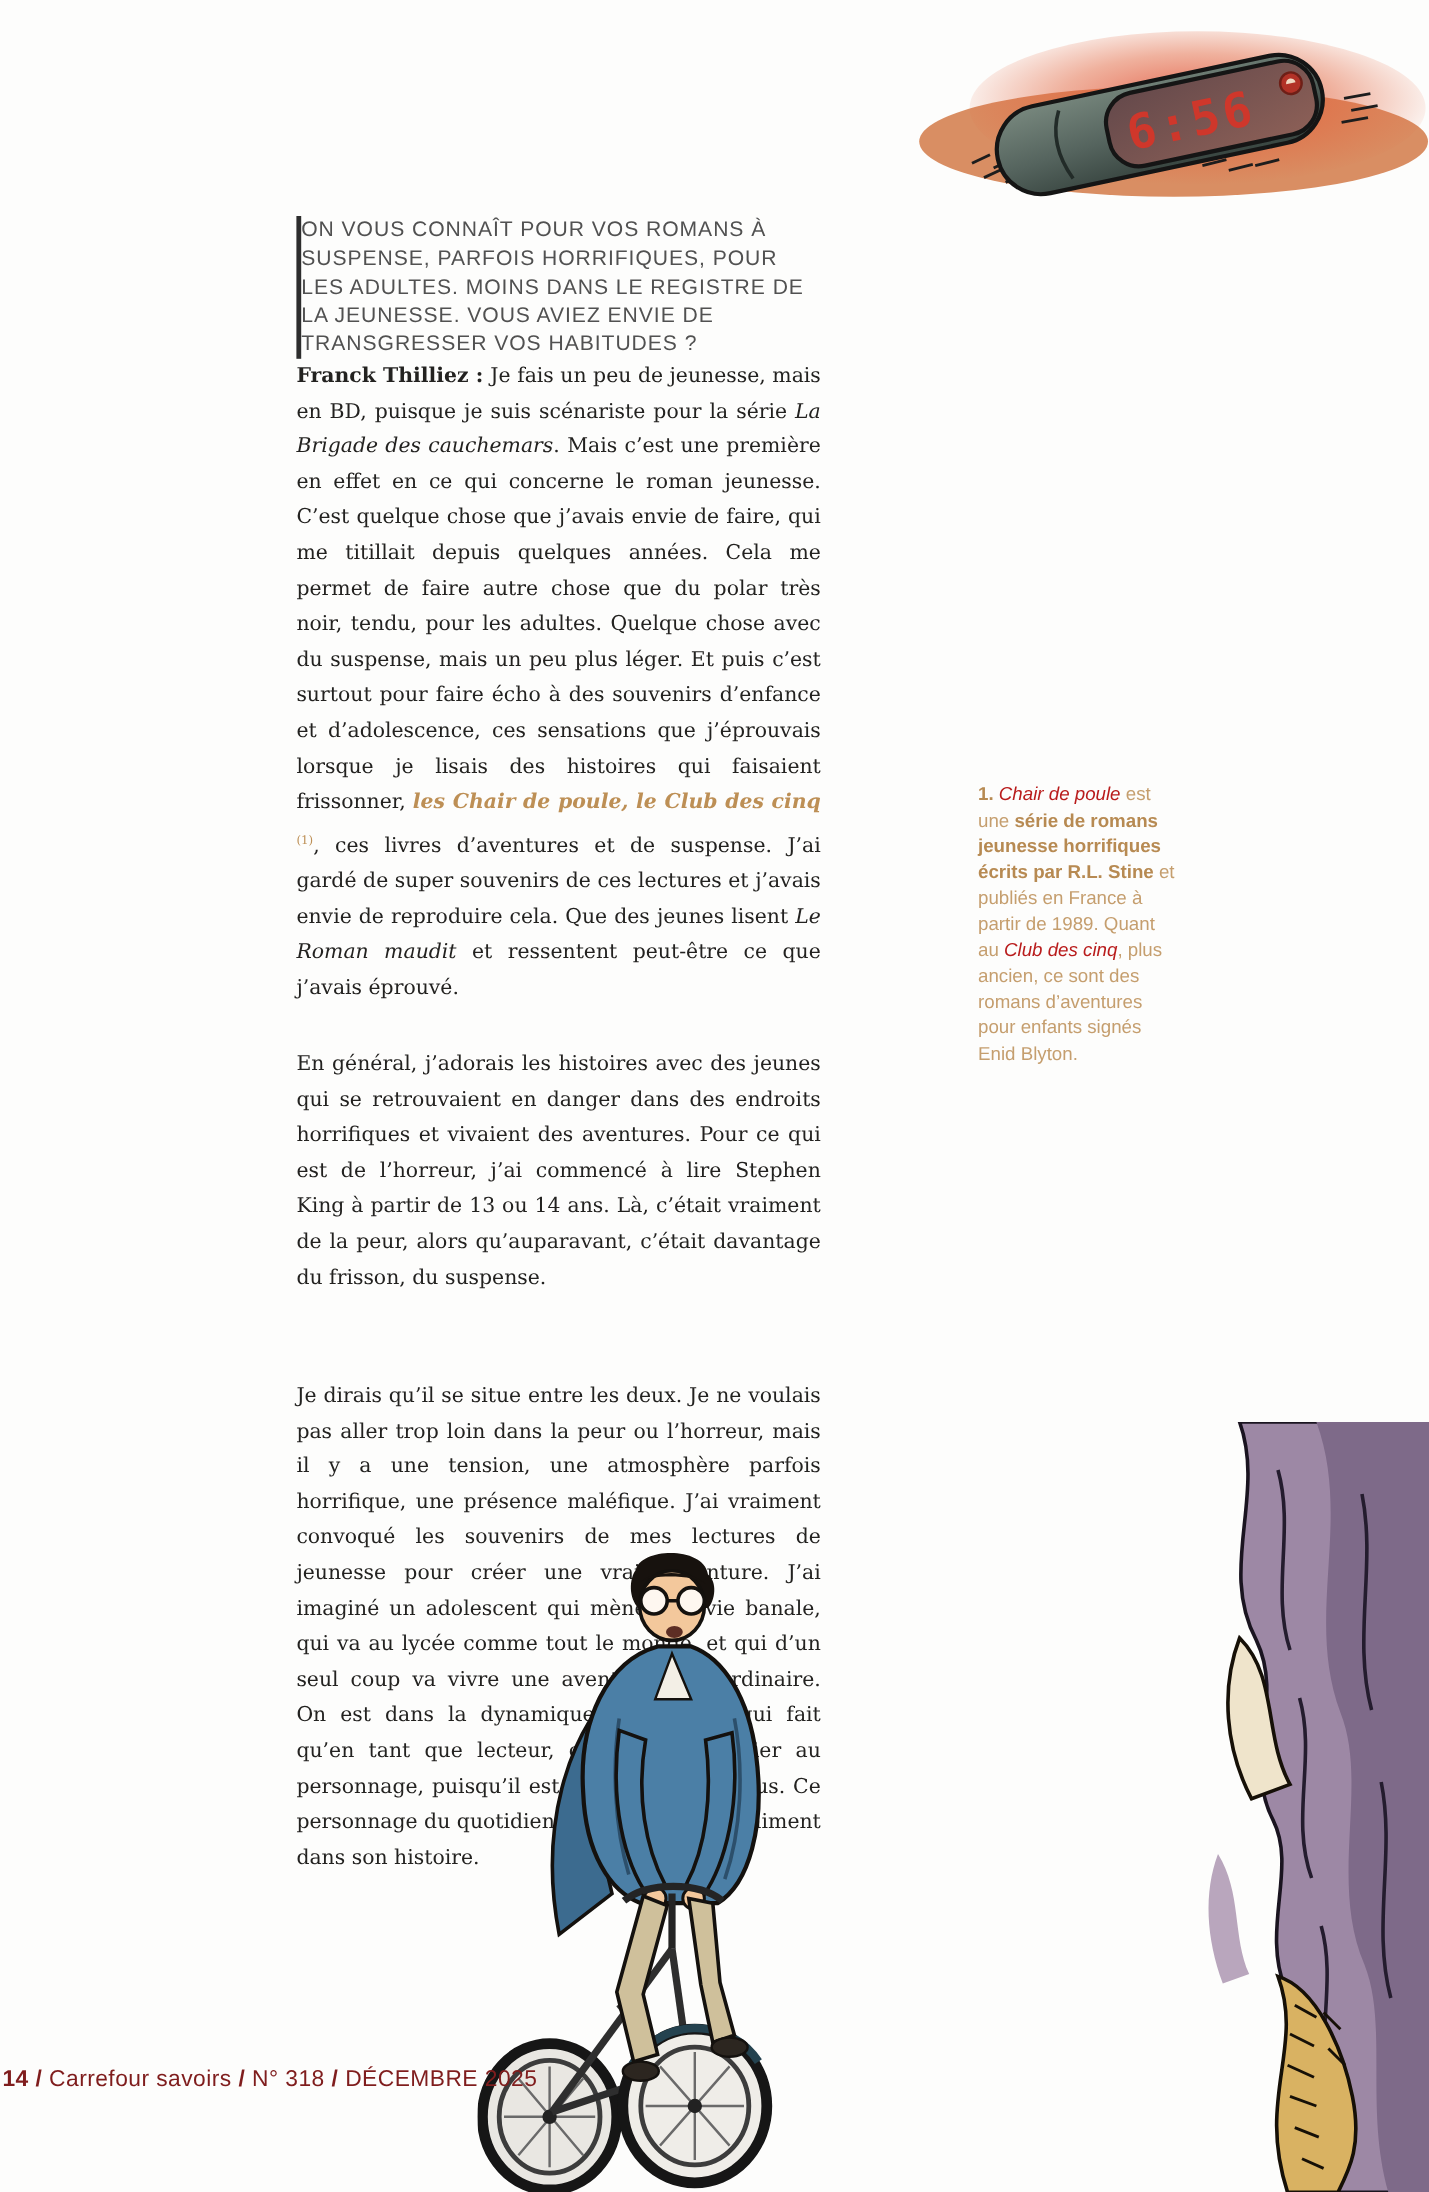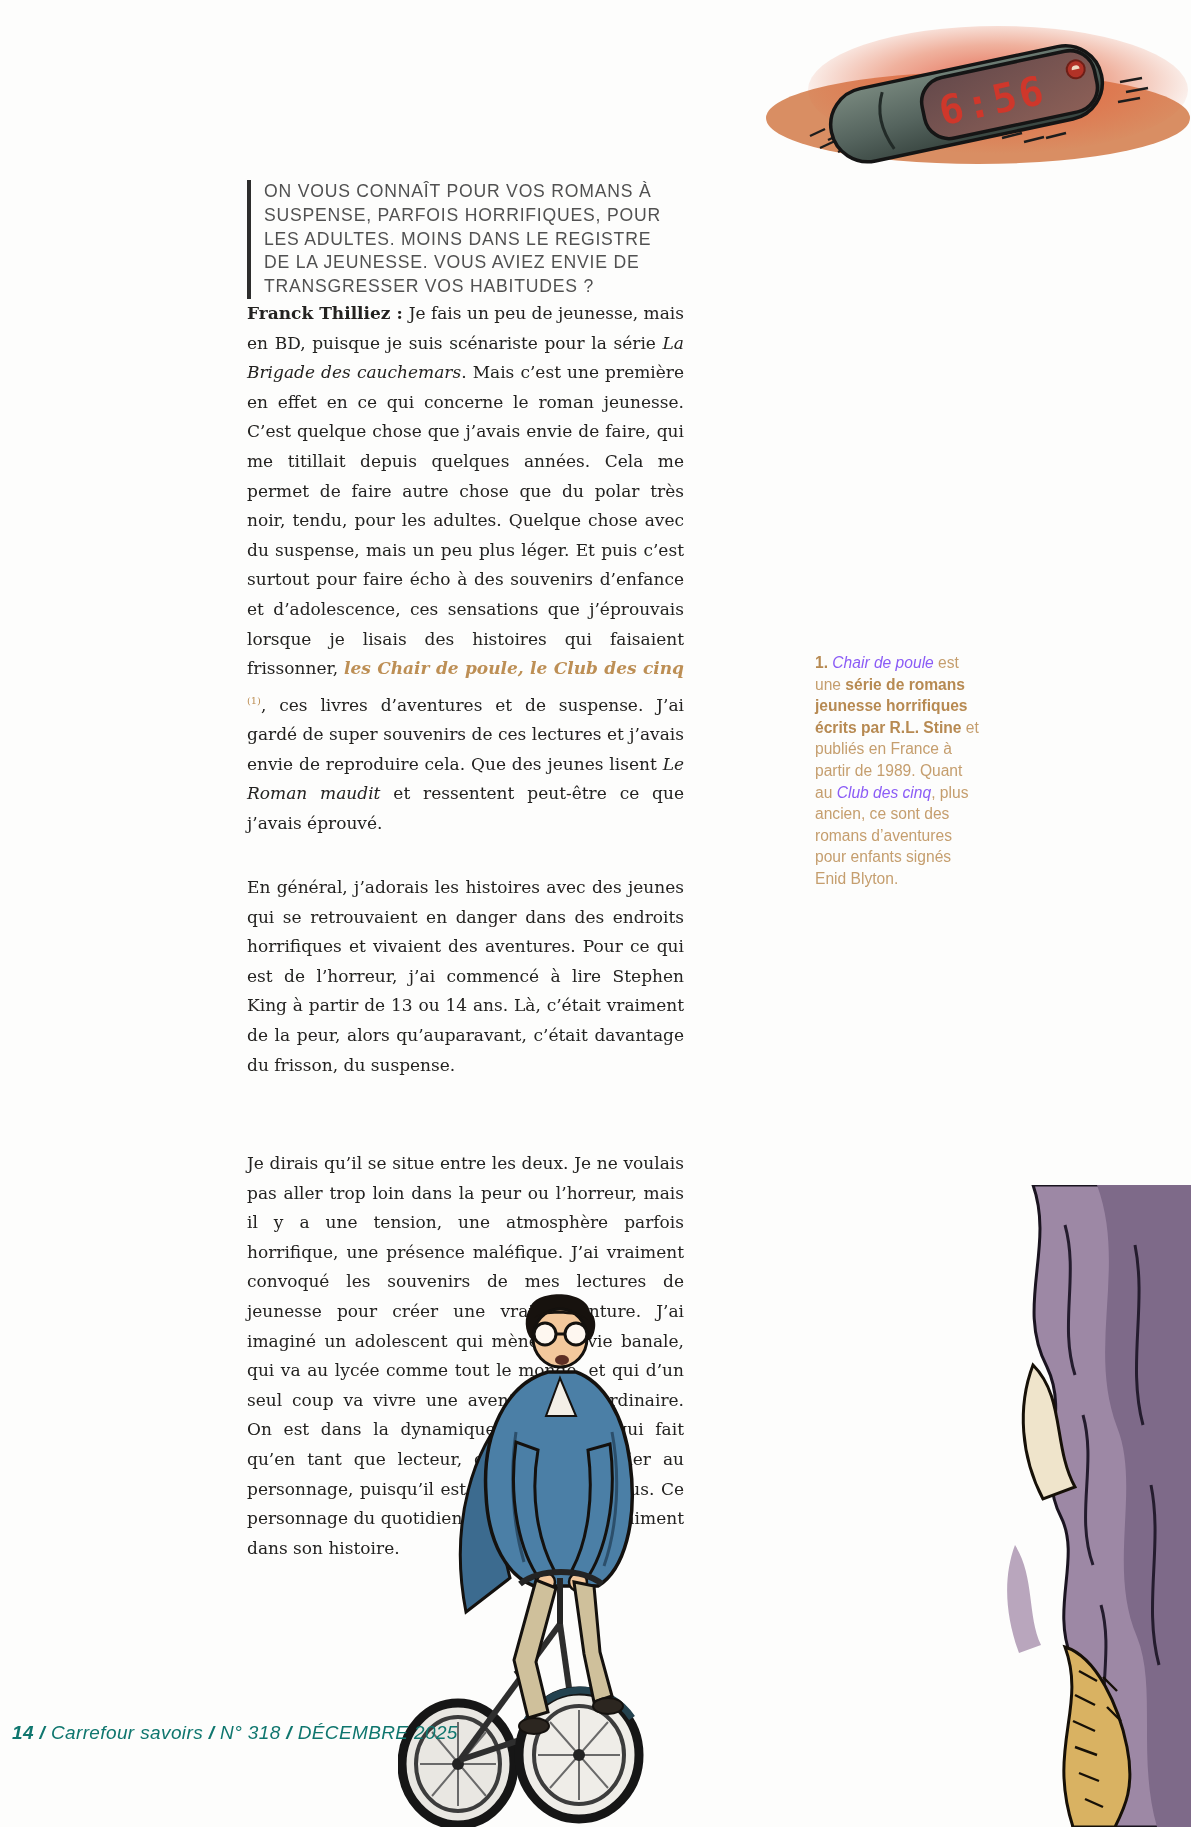--- a/index.html
+++ b/index.html
@@ -17,49 +17,49 @@
           color:#be945c;letter-spacing:-3px;word-spacing:-6px;transform:scaleX(.60);
           transform-origin:left top;white-space:nowrap;}
   .rule-black{position:absolute;left:5px;top:62px;width:164px;height:3px;background:#17130f;}
   .rule-tan{position:absolute;left:169px;top:63px;width:588px;height:2px;background:#b98e57;}
 
   
   .clock{position:absolute;left:740px;top:16px;width:451px;height:158px;}
 
   
   .qblock{position:absolute;left:247px;width:424px;border-left:4px solid #2d2d2d;
-          padding-left:13px;box-sizing:border-box;}
+          box-sizing:border-box;}
   .qblock p{margin:0;font-size:17.6px;line-height:23.8px;letter-spacing:.045em;
             color:#515151;font-weight:400;}
   .answer{position:absolute;left:247px;width:437px;margin:0;
           font-family:"DejaVu Serif",serif;font-size:17px;line-height:29.6px;
           color:#232220;text-align:justify;}
   .q1{top:180px;} .a1{top:299px;}
   .q2{top:819px;} .a2{top:873px;}
   .q3{top:1094px;} .a3{top:1149px;}
 
   
   .b{font-weight:700;}
   .i{font-style:italic;}
   .acbi{color:#bd8f55;font-weight:700;font-style:italic;}
   .sup{color:#bd8f55;font-size:.58em;vertical-align:super;letter-spacing:0;}
 
   
   .sidenote{position:absolute;left:815px;top:652px;width:166px;
             font-size:15.6px;line-height:21.6px;color:#c59e6e;}
   .sidenote .b{color:#b78a52;}
-  .sidenote .i{color:#8b5cf6;}
+  .sidenote .i{color:#b91c1c;}
 
   
   .cyclist{position:absolute;left:398px;top:1282px;width:320px;height:545px;}
   .monster{position:absolute;left:975px;top:1185px;width:216px;height:642px;}
 
   
-  .pfooter{position:absolute;left:12px;top:1722px;font-size:19px;color:#0f766e;
-           letter-spacing:.02em;font-style:italic;}
+  .pfooter{position:absolute;left:2px;top:1722px;font-size:19px;color:#7f1d1d;
+           letter-spacing:.02em;}
 </style>
 </head>
 <body>
 
 <div class="page">
 
 
   <div class="clock">
     <svg viewBox="0 0 451 158" width="451" height="158">
       <defs>

